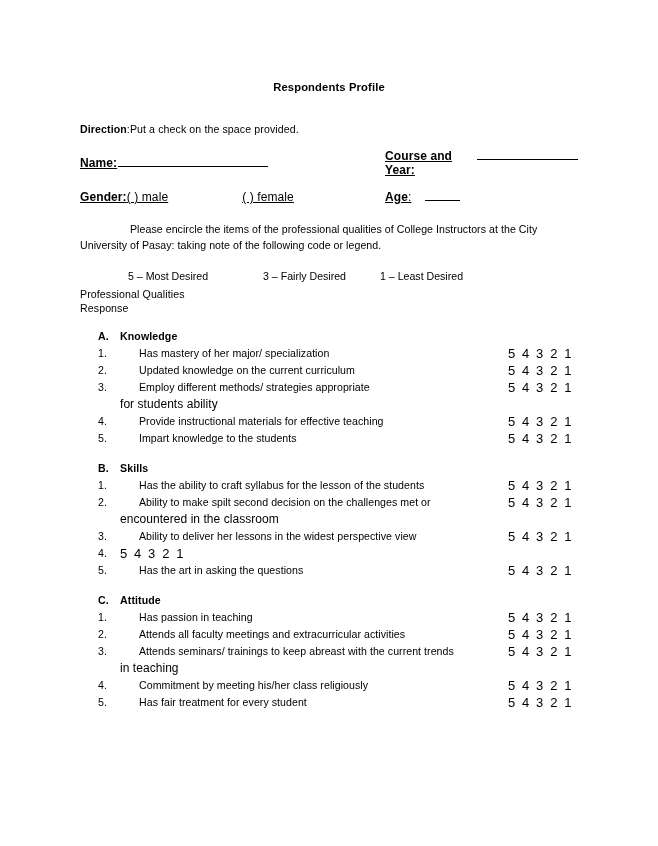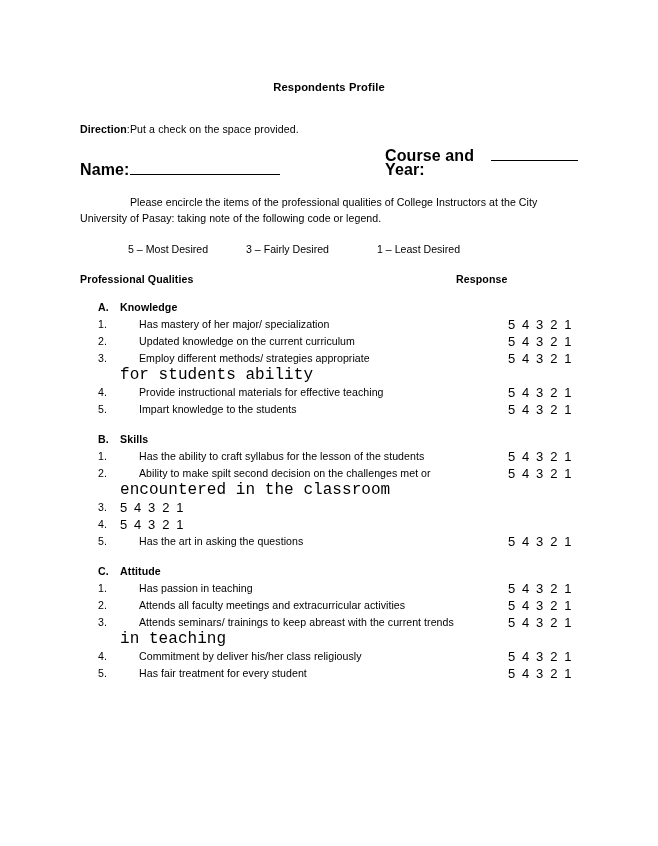--- a/index.html
+++ b/index.html
@@ -34,25 +34,26 @@
   .direction-line {
     font-size: 10.6px;
     line-height: 14px;
     margin-top: 28px;
     letter-spacing: 0.1px;
   }
   .bold { font-weight: bold; }
 
   .field-row {
     margin-top: 13px;
-    font-size: 16px;
-    line-height: 14px;
-    display: flex;
-    align-items: flex-end;
-    letter-spacing: 0.1px;
+    font-size: 12px;
+    line-height: 14px;
+    display: flex;
+    align-items: center;
+    letter-spacing: 0.1px;
+    text-decoration: underline;
   }
   .field-left {
     width: 305px;
     display: flex;
     align-items: baseline;
     flex: 0 0 auto;
   }
   .field-right {
     display: flex;
     align-items: baseline;
@@ -80,30 +81,30 @@
   }
 
   .legend {
     margin-top: 12px;
     font-size: 10.6px;
     line-height: 22px;
     padding-left: 48px;
   }
   .legend-row { display: flex; }
   .legend-cell-1 { width: 118px; flex: 0 0 auto; }
-  .legend-cell-2 { width: 117px; flex: 0 0 auto; }
-  .legend-cell-3 { flex: 0 0 auto; margin-left: 14px; }
+  .legend-cell-2 { width: 117px; flex: 0 0 auto; margin-left: 17px; }
+  .legend-cell-3 { flex: 0 0 auto; }
 
   .col-headers {
-    margin-top: 12px;
-    font-size: 10.6px;
-    font-weight: bold;
-    display: flex;
-    line-height: 14px;
-    letter-spacing: 0.1px;
+    font-size: 10.6px;
+    font-weight: normal;
+    display: flex;
+    line-height: 14px;
+    letter-spacing: 0.1px;
+    flex-direction: column;
   }
   .col-head-left { flex: 1 1 auto; }
   .col-head-right { width: 122px; flex: 0 0 auto; }
 
   .section { margin-top: 13px; }
   .section-title {
     font-size: 10.6px;
     font-weight: bold;
     line-height: 17px;
     display: flex;
@@ -122,25 +123,24 @@
   .item-num {
     width: 22px;
     flex: 0 0 auto;
   }
   .item-text {
     flex: 1 1 auto;
     padding-right: 6px;
     margin-left: 19px;
   }
   .item-cont {
-    font-size: 16px;
+    font-size: 12px;
     line-height: 17px;
     padding-left: 40px;
     letter-spacing: 0.05px;
-    font-family: Liberation Mono, monospace;
   }
   .scale {
     width: 70px;
     flex: 0 0 auto;
     white-space: nowrap;
     letter-spacing: 1.6px;
     font-size: 13px;
   }
 </style>
 </head>
@@ -158,20 +158,32 @@
     <div class="field-left">
       <span class="bold">Name:</span>
       <span class="blank-line blank-name"></span>
     </div>
     <div class="field-right">
       <span class="bold">Course and Year:</span>
       <span class="blank-line blank-course"></span>
     </div>
   </div>
 
+  <div class="field-row">
+    <div class="field-left">
+      <span class="bold">Gender:</span>
+      <span>(     ) male</span>
+      <span class="gender-opt-2">(     ) female</span>
+    </div>
+    <div class="field-right">
+      <span class="bold">Age</span>
+      <span>:</span>
+      <span class="blank-line blank-age"></span>
+    </div>
+  </div>
 
   <div class="instruct-para">Please encircle the items of the professional qualities of College Instructors at the City University of Pasay:  taking note of the following code or legend.</div>
 
   <div class="legend">
     <div class="legend-row">
       <span class="legend-cell-1">5 – Most Desired</span>
       <span class="legend-cell-2">3 – Fairly Desired</span>
       <span class="legend-cell-3">1 – Least Desired</span>
     </div>
   </div>
@@ -225,20 +237,21 @@
           <span class="scale">5  4  3  2  1</span>
         </div>
         <div class="item">
           <span class="item-num">2.</span>
           <span class="item-text">Ability to make spilt second decision on the challenges met  or</span>
           <span class="scale">5  4  3  2  1</span>
         </div>
         <div class="item-cont">encountered in the classroom</div>
         <div class="item">
           <span class="item-num">3.</span>
+          <span class="item-text">Ability to deliver her lessons in the widest perspective view</span>
           <span class="scale">5  4  3  2  1</span>
         </div>
         <div class="item">
           <span class="item-num">4.</span>
           <span class="scale">5  4  3  2  1</span>
         </div>
         <div class="item">
           <span class="item-num">5.</span>
           <span class="item-text">Has the art in asking the questions</span>
           <span class="scale">5  4  3  2  1</span>
@@ -260,21 +273,21 @@
           <span class="scale">5  4  3  2  1</span>
         </div>
         <div class="item">
           <span class="item-num">3.</span>
           <span class="item-text">Attends seminars/ trainings to keep abreast with the current trends</span>
           <span class="scale">5  4  3  2  1</span>
         </div>
         <div class="item-cont">in teaching</div>
         <div class="item">
           <span class="item-num">4.</span>
-          <span class="item-text">Commitment by deliver his/her class religiously</span>
+          <span class="item-text">Commitment by meeting his/her class religiously</span>
           <span class="scale">5  4  3  2  1</span>
         </div>
         <div class="item">
           <span class="item-num">5.</span>
           <span class="item-text">Has fair treatment for every student</span>
           <span class="scale">5  4  3  2  1</span>
         </div>
       </div>
     </div>
 

